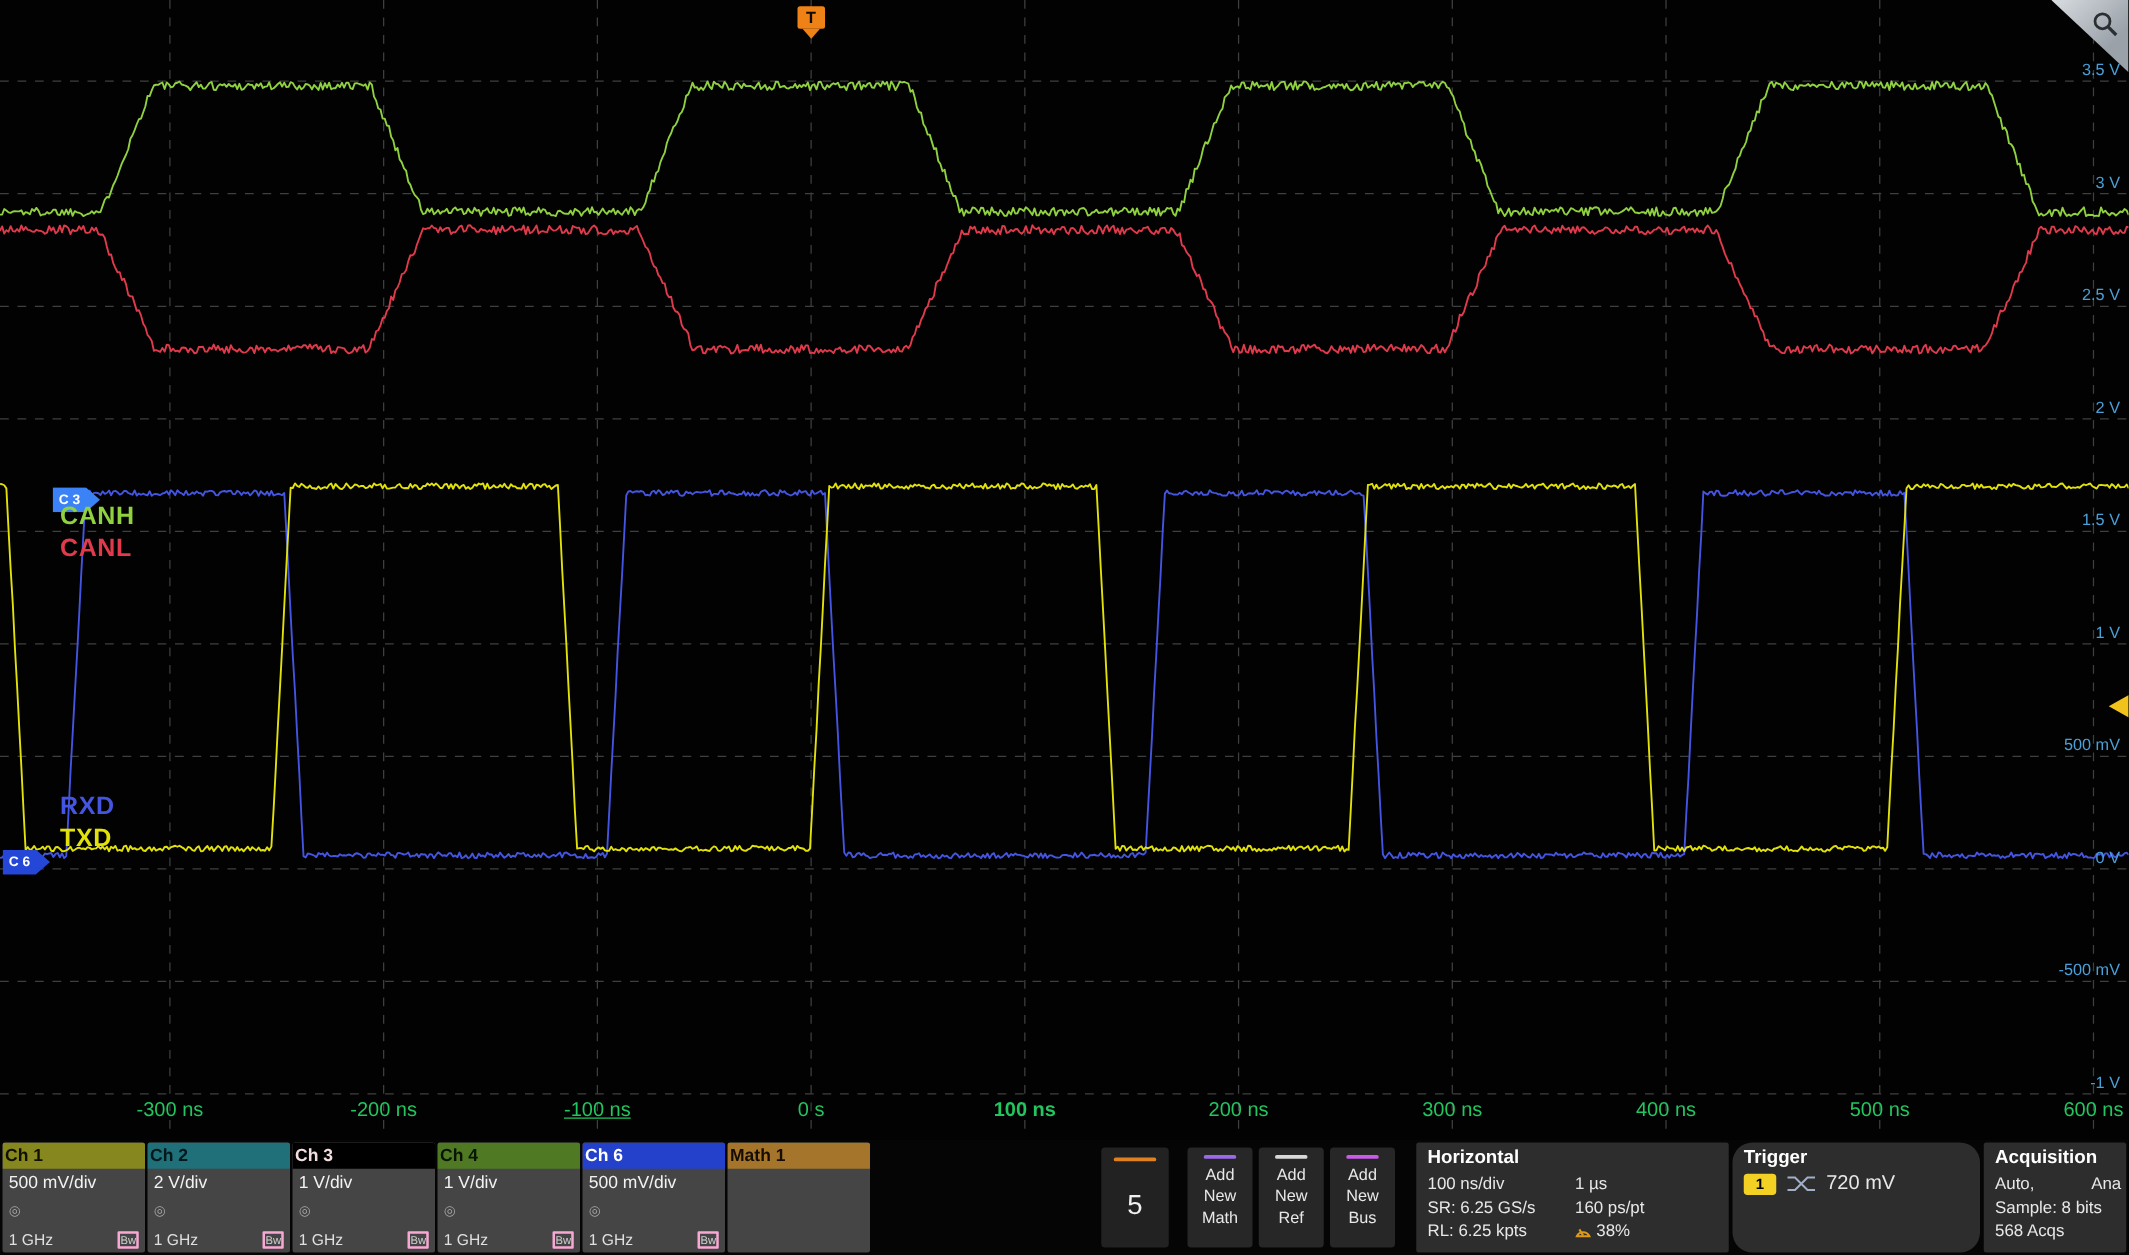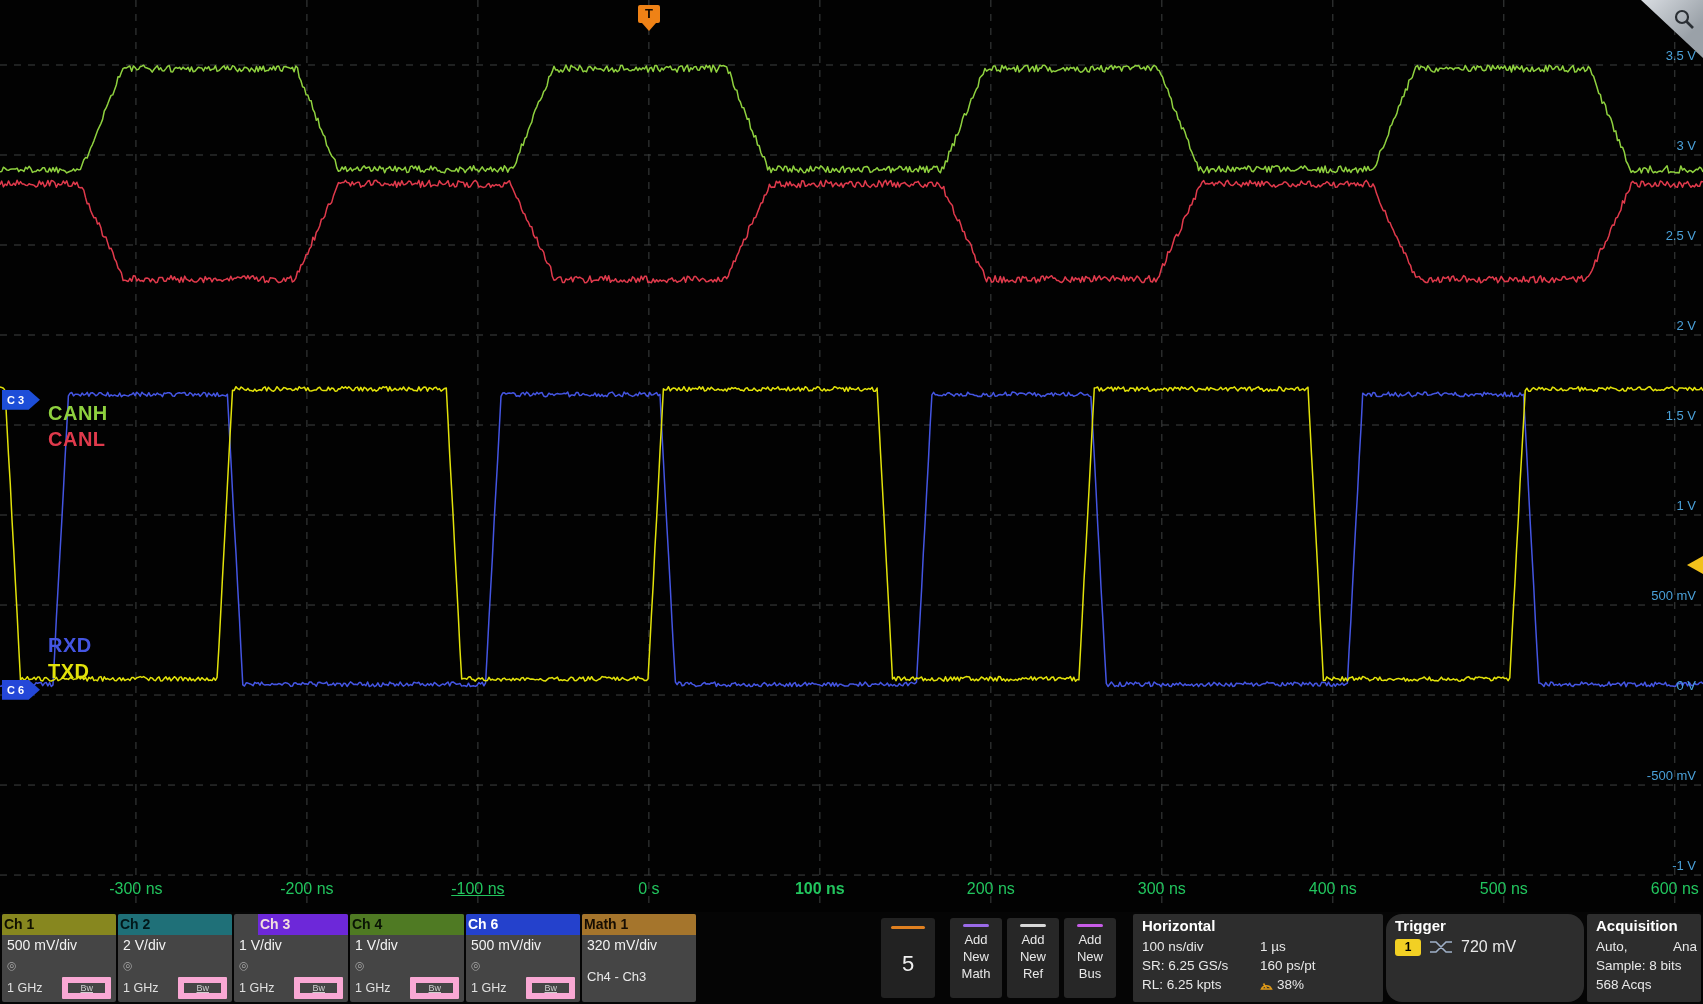--- a/index.html
+++ b/index.html
@@ -27,21 +27,21 @@
   #corner-zoom svg{position:absolute;right:8px;top:8px;}
   
   .bar{position:absolute;top:912px;left:0;width:1703px;height:92px;background:#050505;}
   .tiles{position:absolute;left:2px;top:2px;display:flex;gap:2px;}
   .chtile{width:114px;height:88px;background:#454545;display:flex;flex-direction:column;border-radius:2px;overflow:hidden;}
   .chhead{height:21px;line-height:21px;padding-left:2px;font-size:14px;font-weight:bold;}
   .chbody{flex:1;padding:2px 5px 3px 5px;display:flex;flex-direction:column;justify-content:space-between;}
   .chscale{color:#f2f2f2;font-size:14px;}
   .chprobe{color:#a8a8a8;font-size:11px;line-height:11px;}
   .chbot{display:flex;justify-content:space-between;align-items:center;color:#e0e0e0;font-size:12.5px;}
-  .bwbox{font-size:9px;color:#cfcfcf;border:6px solid #f9a8d4;padding:0 12px;border-radius:1px;text-decoration:underline;}
+  .bwbox{font-size:9px;color:#cfcfcf;border:2px solid #f9a8d4;padding:0 0;border-radius:1px;}
   .mathsrc{color:#e8e8e8;font-size:13px;}
   .fivetile{position:absolute;left:881px;top:6px;width:54px;height:80px;background:#222;border-radius:3px;
             display:flex;flex-direction:column;align-items:center;}
   .fivetile .accent{width:34px;height:3px;margin-top:8px;border-radius:2px;}
   .fivetile .num{flex:1;display:flex;align-items:center;color:#f0f0f0;font-size:22px;}
   .addrow{position:absolute;left:950px;top:6px;display:flex;gap:5px;}
   .addbtn{width:52px;height:80px;background:#272727;border-radius:3px;display:flex;flex-direction:column;
           align-items:center;color:#e8e8e8;font-size:13px;text-align:center;}
   .addbtn .accent{width:26px;height:3px;margin:6px 0 4px 0;border-radius:2px;}
   .addbtn .albl{line-height:17px;width:44px;}
@@ -119,21 +119,21 @@
       <span class="ylab" style="top: 858.057px;">-1 V</span>
     </div>
 
   <div id="tflag" style="left: 637.884px;">
     <div class="box">T</div>
     <div class="tri"></div>
   </div>
 
   <div id="trig-arrow" style="top: 556.43px;"></div>
 
-  <div id="c3badge" class="chanmark" style="background: #1d4ed8; top: 389.815px;">C 3</div>
+  <div id="c3badge" class="chanmark" style="background: #3b82f6; top: 389.815px; margin-left: 40px;">C 3</div>
   <div id="c6badge" class="chanmark" style="background: rgb(36, 71, 216); top: 679.641px;">C 6</div>
 
   <div id="label-canh" class="tracelabel" style="top: 402px; color: rgb(143, 209, 63);">CANH</div>
   <div id="label-canl" class="tracelabel" style="top: 428px; color: rgb(224, 58, 76);">CANL</div>
   <div id="label-rxd" class="tracelabel" style="top: 634px; color: rgb(68, 85, 226);">RXD</div>
   <div id="label-txd" class="tracelabel" style="top: 660px; color: rgb(226, 226, 10);">TXD</div>
 
   <div id="corner-zoom">
     <svg width="22" height="22" viewBox="0 0 22 22">
       <circle cx="9" cy="9" r="6" fill="none" stroke="#2a2f34" stroke-width="2.2"></circle>
@@ -162,21 +162,21 @@
           <div class="chscale">2 V/div</div>
           <div class="chprobe"><span>◎</span></div>
           <div class="chbot">
             <span>1 GHz</span>
             <span class="bwbox">Bw</span>
           </div>
         </div>
       </div>
 
       <div class="chtile">
-        <div class="chhead" style="background: #6d28d9; color: rgb(242, 222, 222); margin-left: 24px;">Ch 3</div>
+        <div class="chhead" style="background: #000000; color: rgb(242, 222, 222);">Ch 3</div>
         <div class="chbody">
           <div class="chscale">1 V/div</div>
           <div class="chprobe"><span>◎</span></div>
           <div class="chbot">
             <span>1 GHz</span>
             <span class="bwbox">Bw</span>
           </div>
         </div>
       </div>
 
@@ -199,25 +199,20 @@
           <div class="chprobe"><span>◎</span></div>
           <div class="chbot">
             <span>1 GHz</span>
             <span class="bwbox">Bw</span>
           </div>
         </div>
       </div>
 
       <div class="chtile">
         <div class="chhead" style="background: rgb(165, 117, 44); color: rgb(22, 13, 2);">Math 1</div>
-        <div class="chbody">
-          <div class="chscale">320 mV/div</div>
-          <div class="mathsrc">Ch4 - Ch3</div>
-          <div></div>
-        </div>
       </div>
 
     </div>
 
     <div class="fivetile">
       <div class="accent" id="five-accent" style="background: rgb(224, 128, 32);"></div>
       <div class="num">5</div>
     </div>
 
     <div class="addrow">

